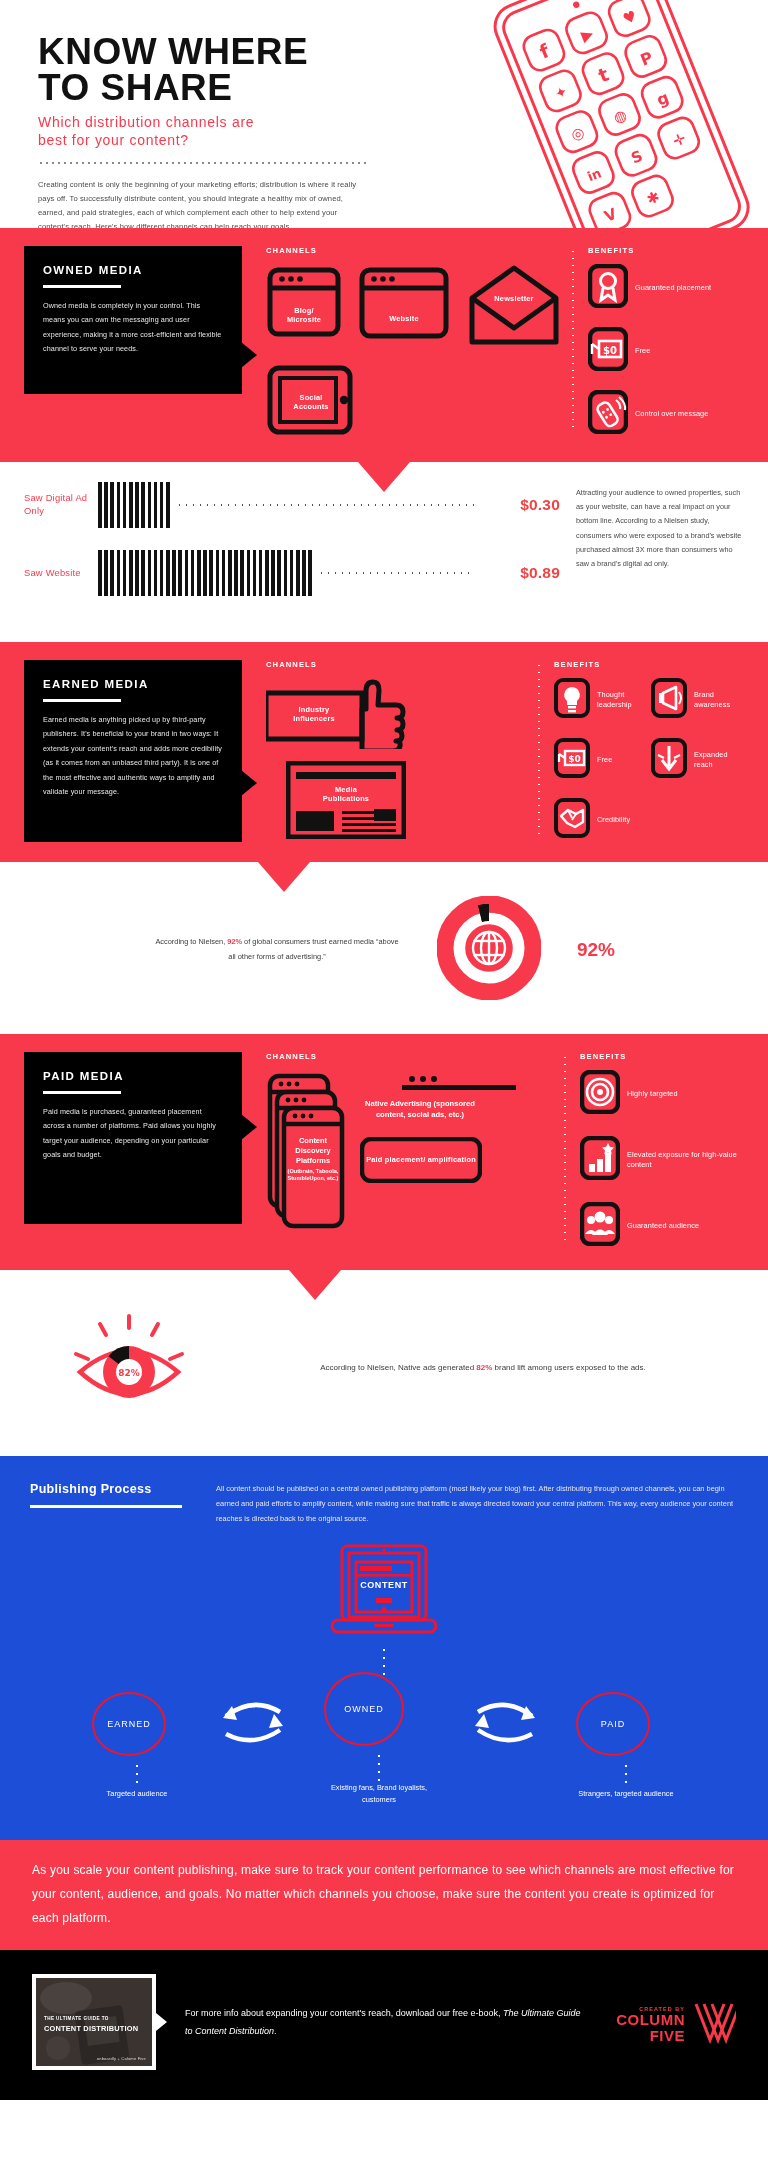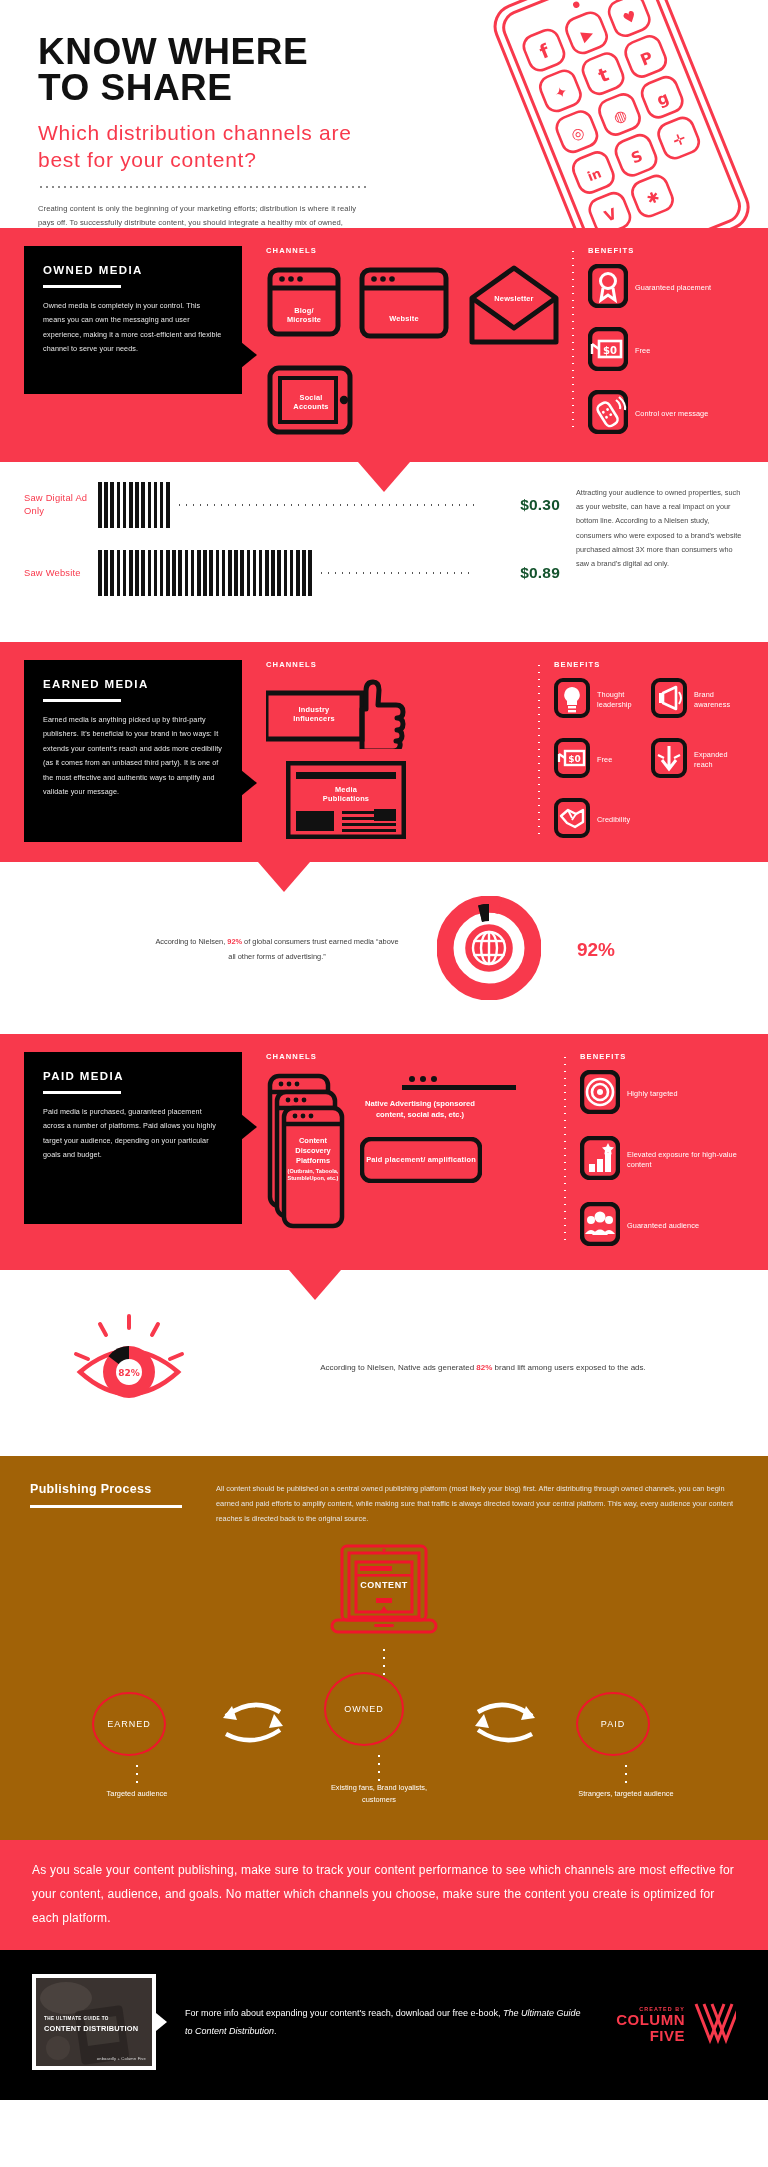--- a/index.html
+++ b/index.html
@@ -14,21 +14,21 @@
   .page { width: 768px; position: relative; }
 
   
   .hero { position: relative; background: #fff; padding: 34px 0 22px 0; overflow: hidden; height: 228px; }
   .hero-inner { padding-left: 38px; width: 430px; position: relative; z-index: 3; }
   .hero-title {
     font-size: 37px; line-height: 0.97; font-weight: bold;
     letter-spacing: 0.5px; color: #111; text-transform: uppercase;
   }
   .hero-sub {
-    margin-top: 14px; font-size: 21px; line-height: 1.28;
+    margin-top: 8px; font-size: 14px; line-height: 1.28;
     color: #f8394c; letter-spacing: 0.7px; font-weight: 300;
   }
   .dotline {
     margin-top: 12px; height: 2px; width: 330px;
     background-image: radial-gradient(circle, #8a8a8a 0.9px, transparent 1px);
     background-size: 6px 2px; background-repeat: repeat-x;
   }
   .hero-para {
     margin-top: 14px; font-size: 7.6px; line-height: 1.85;
     color: #4a4a4a; width: 330px; letter-spacing: 0.1px;
@@ -96,31 +96,31 @@
   .chart-cat {
     flex: 0 0 74px; color: #f8394c; font-size: 9.4px; line-height: 1.35; letter-spacing: 0.2px;
   }
   .bars { display: flex; align-items: flex-end; height: 46px; gap: 2.6px; }
   .bar { width: 3.6px; background: #111; height: 46px; }
   .chart-dots {
     flex: 1; height: 2px; margin: 0 6px;
     background-image: radial-gradient(circle, #555 0.9px, transparent 1px);
     background-size: 7px 2px; background-repeat: repeat-x;
   }
-  .chart-val { color: #14532d; font-size: 15.5px; font-weight: bold; letter-spacing: 0.2px; margin-left: 40px; }
+  .chart-val { color: #ef4444; font-size: 15.5px; font-weight: bold; letter-spacing: 0.2px; margin-left: 40px; }
   .chart-note { flex: 0 0 168px; font-size: 7.3px; line-height: 1.95; color: #4a4a4a; padding-top: 4px; }
 
   
   .stat-row { display: flex; align-items: center; padding: 34px 30px 30px 30px; gap: 18px; background: #fff; text-align: center; }
   .stat-text { font-size: 7.4px; line-height: 2.0; color: #3c3c3c; }
   .stat-text .hl { color: #f8394c; font-weight: bold; }
   .stat-big { color: #f8394c; font-size: 19px; font-weight: bold; }
 
   
-  .pub { background: #a16207; color: #fff; padding: 26px 30px 34px 30px; }
+  .pub { background: #1d4ed8; color: #fff; padding: 26px 30px 34px 30px; }
   .pub-top { display: flex; gap: 26px; }
   .pub-title { font-size: 12.5px; font-weight: bold; letter-spacing: 0.3px; flex: 0 0 160px; }
   .pub-rule { width: 152px; height: 2.5px; background: #fff; margin-top: 9px; }
   .pub-para { flex: 1; font-size: 7.4px; line-height: 2.0; color: #e6e6e6; }
   .flow { margin-top: 18px; position: relative; }
   .flow-nodes { display: flex; justify-content: center; align-items: center; gap: 36px; margin-top: 6px; }
   .node {
     width: 74px; height: 64px; border: 2.6px solid #f0152c; border-radius: 50%;
     display: flex; align-items: center; justify-content: center;
     color: #fff; font-size: 9px; letter-spacing: 1px;

